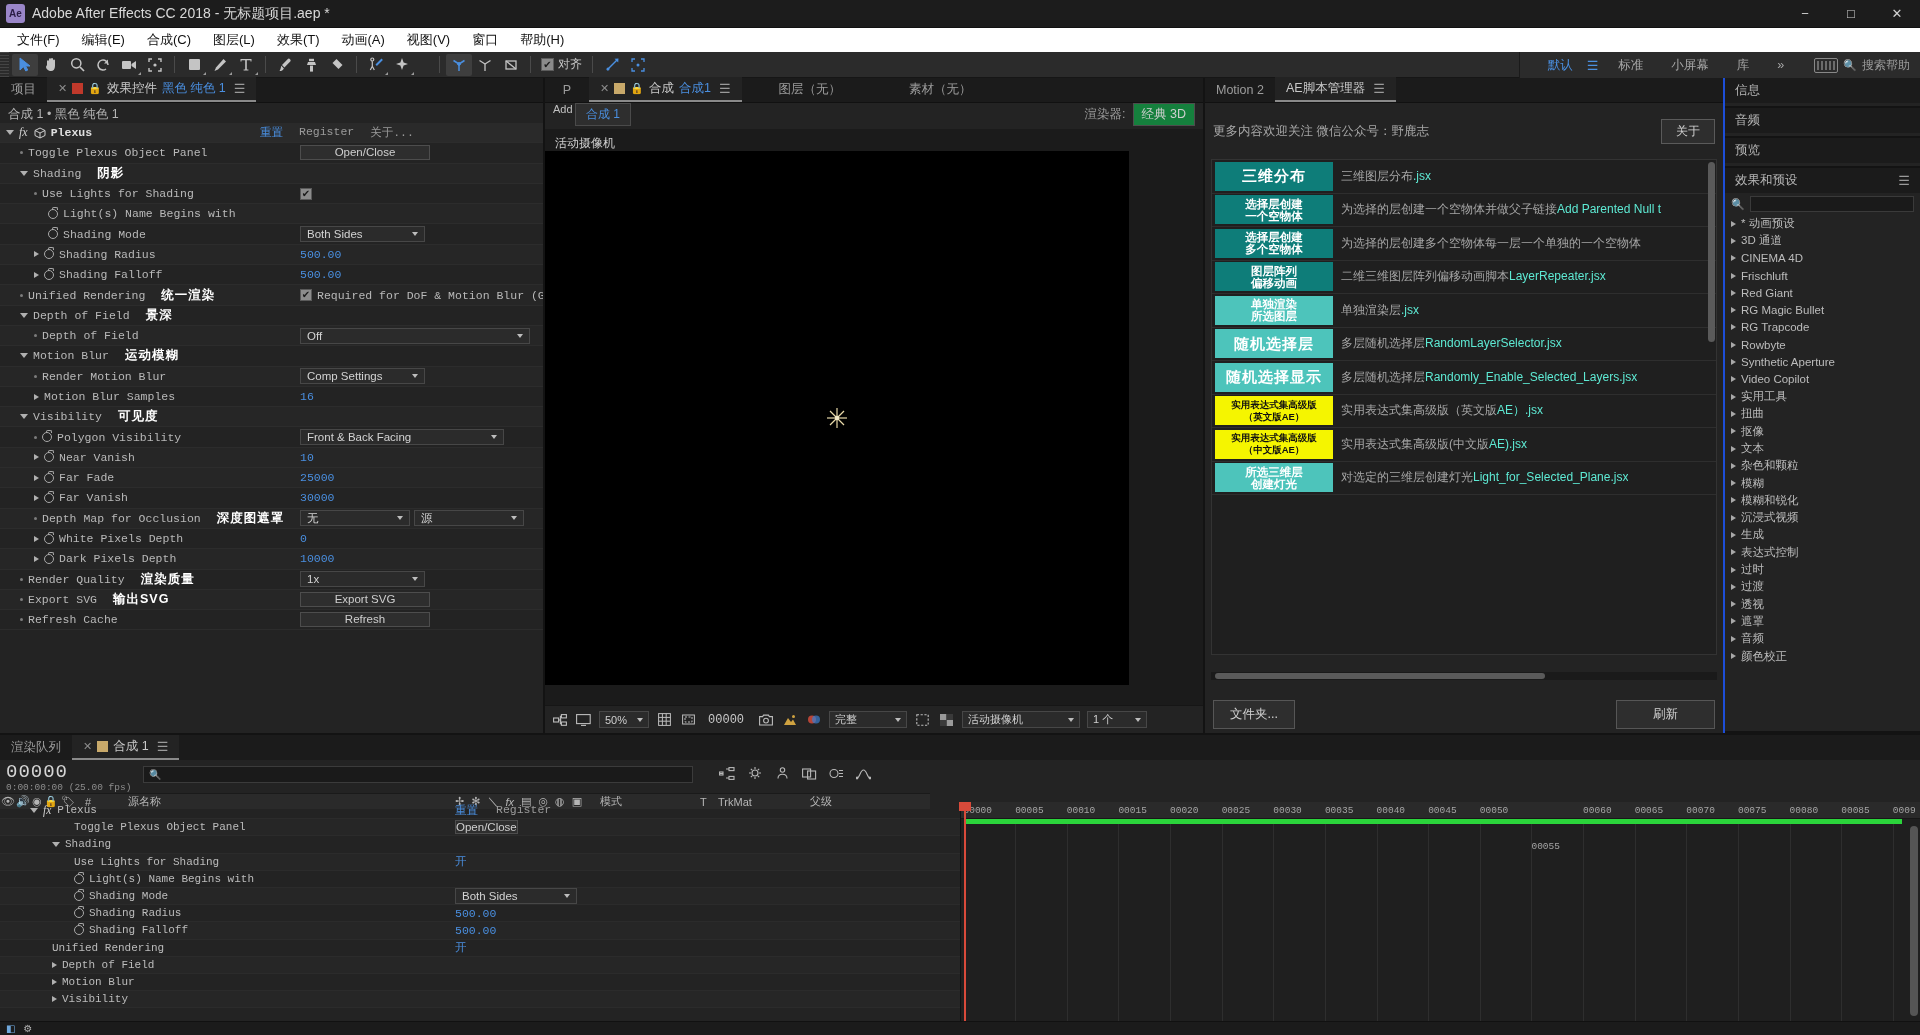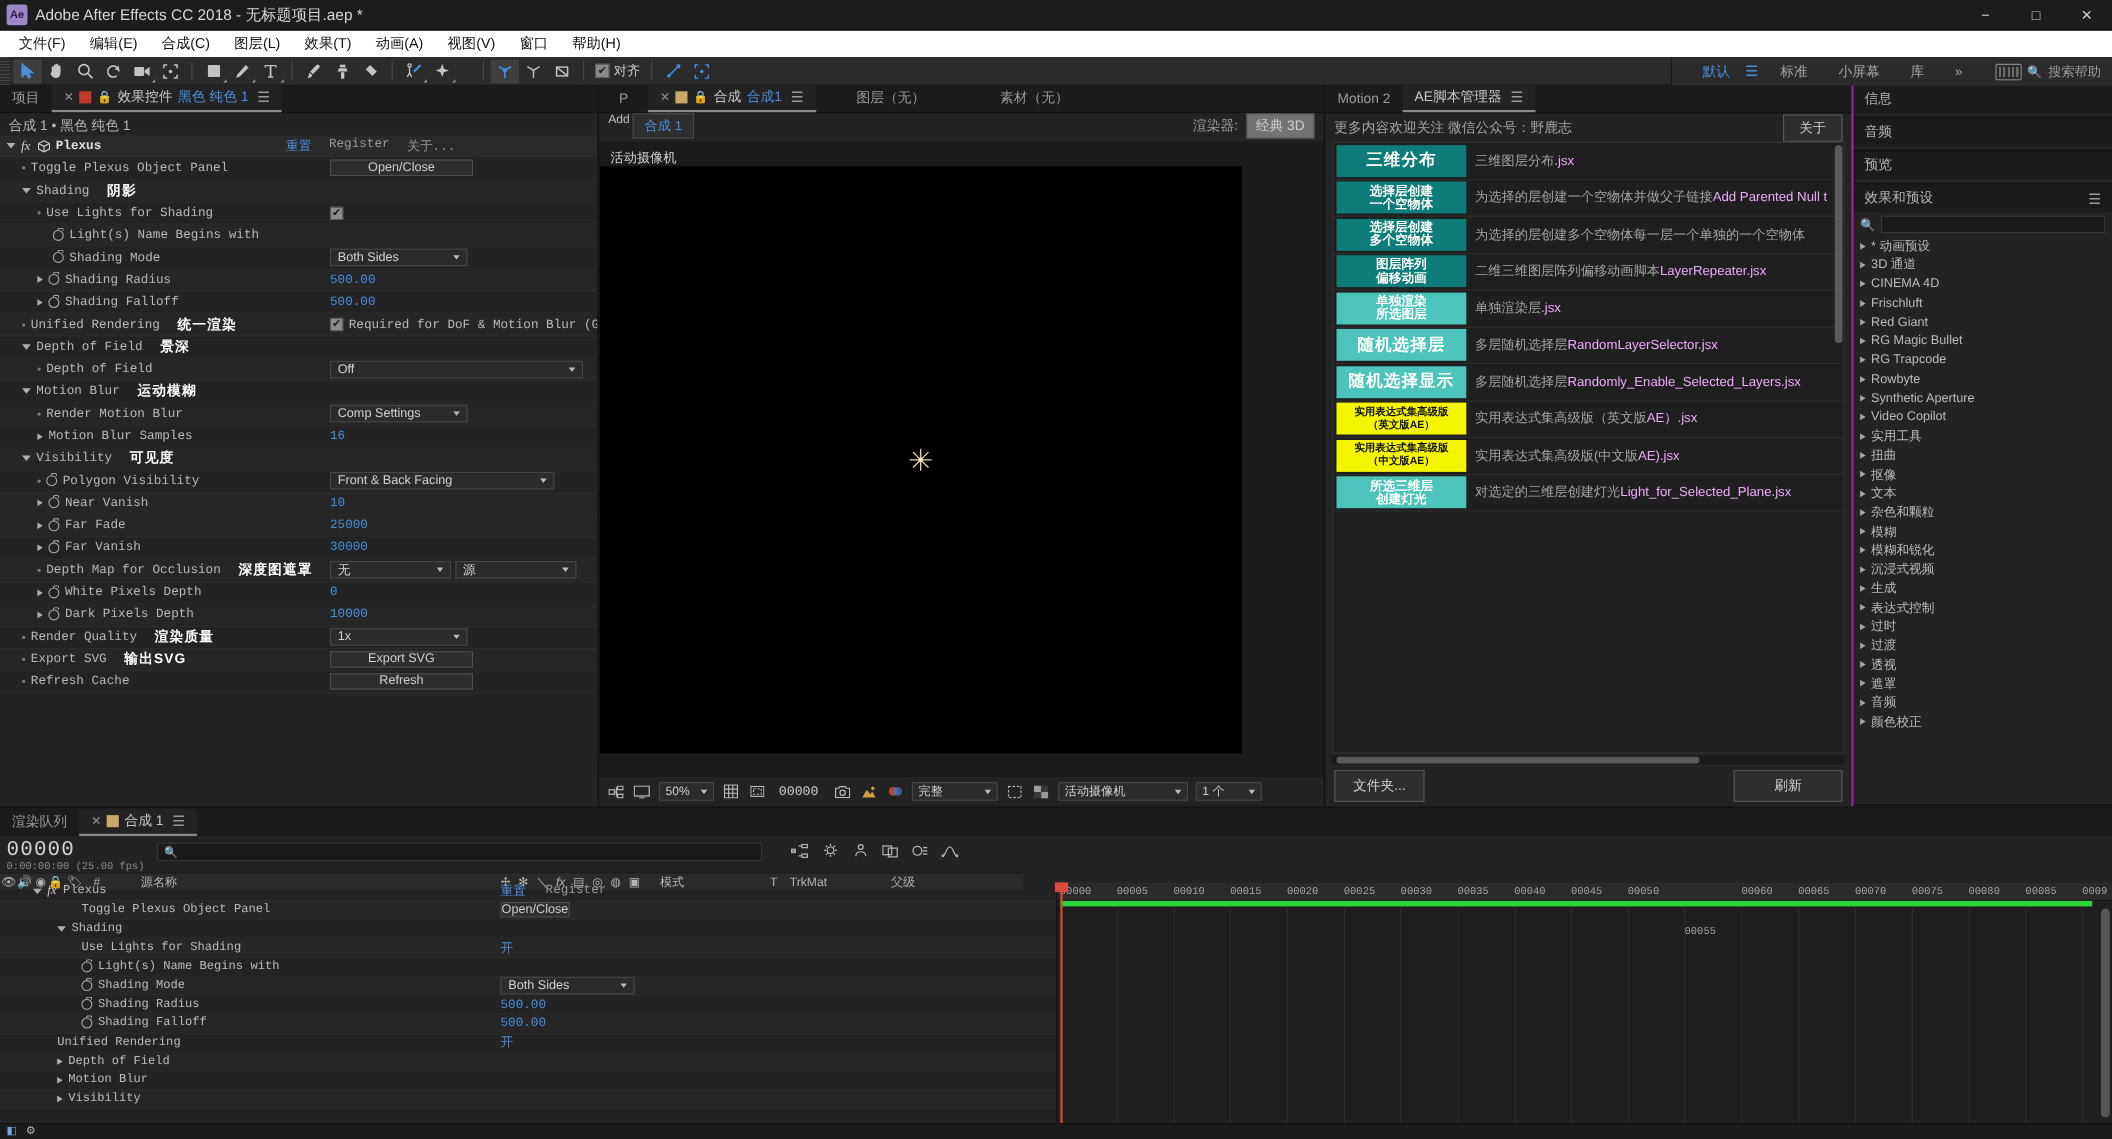--- a/index.html
+++ b/index.html
@@ -105,53 +105,53 @@
   .reslink{ color:#4a8fe0; font-family:"Liberation Mono",monospace; font-size:11.5px; }
   .glink{ color:#9a9a9a; font-family:"Liberation Mono",monospace; font-size:11.5px; }
 
   
   #midpanel{ width:660px; border-right:2px solid #131313; }
   #comp-sub{ height:26px; background:#232323; display:flex; align-items:flex-start;
     padding:0 8px; font-size:12.5px; }
   .comp-chip{ background:#2e2e2e; border:1px solid #4a4a4a; color:#4a8fe0;
     padding:2px 10px; font-size:12px; }
   #renderer{ margin-left:auto; display:flex; align-items:center; gap:7px; color:#9e9e9e;}
-  .renderer-btn{ background:#737373; border:1px solid #4d4d4d; padding:2px 8px; color:#cfcfcf;}
+  .renderer-btn{ background:#15803d; border:1px solid #4d4d4d; padding:2px 8px; color:#cfcfcf;}
   #comp-stage{ flex:1; background:#1b1b1b; position:relative; overflow:hidden;}
   #cam-label{ position:absolute; left:10px; top:6px; font-size:12px; color:#cfcfcf;}
   #canvas{ position:absolute; left:0; top:22px; width:584px; height:534px; background:#000;}
   #plexus-dot{ position:absolute; left:50%; top:50%; transform:translate(-50%,-50%);
      width:22px;height:22px; }
   #comp-footer{ height:28px; background:#232323; display:flex; align-items:center;
     gap:7px; padding:0 6px; font-size:11.5px; color:#b9b9b9; border-top:1px solid #161616;}
   .fsel{ background:#2b2b2b;border:1px solid #474747;height:17px;display:flex;
     align-items:center;padding:0 5px;font-size:11px;color:#cfcfcf;gap:4px;}
   .ficon{ width:17px;height:16px;display:flex;align-items:center;justify-content:center;color:#bdbdbd;}
 
   
-  #scriptpanel{ width:480px; border-right:2px solid #a21caf;}
+  #scriptpanel{ width:520px; border-right:2px solid #1d4ed8;gap:15px;}
   #sp-head{ height:26px; display:flex; align-items:center; padding:0 8px; font-size:12.5px;}
   #sp-head .about{ margin-left:auto; border:1px solid #5a5a5a; background:#2e2e2e;
     padding:3px 14px; color:#d0d0d0; font-size:12px;}
   #banner-wrap{ display:flex; justify-content:center; padding:6px 0 8px 0;}
   #banner{ width:272px; height:60px; background:#fff; border:2px solid #9a9a9a;
     display:flex; align-items:center; gap:8px; padding-left:12px; }
   #deer{ width:44px;height:44px;border:2.3px solid #111; border-radius:50%;
     display:flex;flex-direction:column;align-items:center;justify-content:center;}
   #banner-tx{ display:flex;flex-direction:column; }
   #banner-tx .b1{ color:#000; font-size:15px; font-weight:bold; letter-spacing:.5px;}
   #banner-tx .b2{ color:#000; font-size:6.5px; font-weight:bold; letter-spacing:.2px; margin-top:2px;}
   #sp-list{ flex:1; overflow:hidden; margin:0 6px; border:1px solid #333;
     background:#1f1f1f; position:relative;}
   .srow{ height:33.5px; display:flex; align-items:center; border-bottom:1px solid #2e2e2e;}
   .sbadge{ width:118px; height:29px; margin:0 8px 0 3px; display:flex; flex-direction:column;
     align-items:center; justify-content:center; color:#fff; font-weight:bold;
     font-size:11.5px; line-height:12px; text-align:center; flex:none;}
   .sdesc{ font-size:12px; color:#a5a5a5; white-space:nowrap; overflow:hidden;}
-  .sdesc em{ font-style:normal; color:#f0abfc;}
+  .sdesc em{ font-style:normal; color:#5eead4;}
   #sp-scroll{ position:absolute; right:1px; top:2px; width:7px; height:180px;
     background:#5a5a5a; border-radius:4px;}
   #sp-hscroll{ height:8px; margin:2px 6px 0 6px; background:#1a1a1a; position:relative;}
   #sp-hscroll i{ position:absolute;left:4px;top:1px;width:330px;height:6px;
     background:#5a5a5a;border-radius:3px;}
   #sp-footer{ height:38px; display:flex; align-items:center; padding:0 8px;}
   #sp-footer .fbtn{ background:#2e2e2e;border:1px solid #565656; padding:5px 16px;
     color:#d2d2d2; font-size:12.5px;}
   #sp-footer .fbtn.right{ margin-left:auto; padding:5px 36px;}
 

